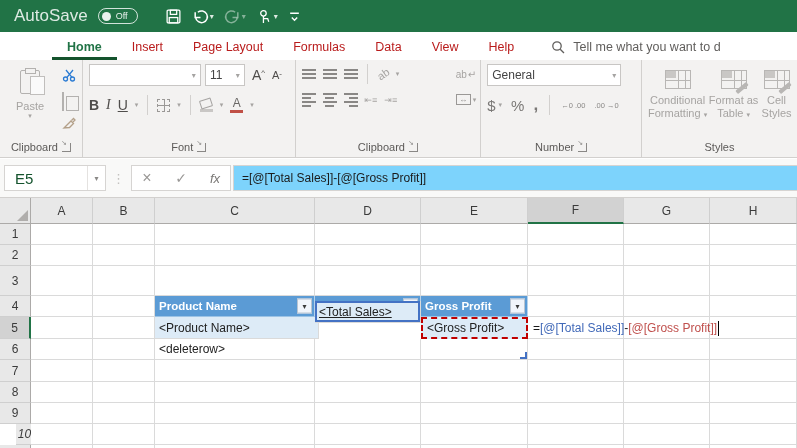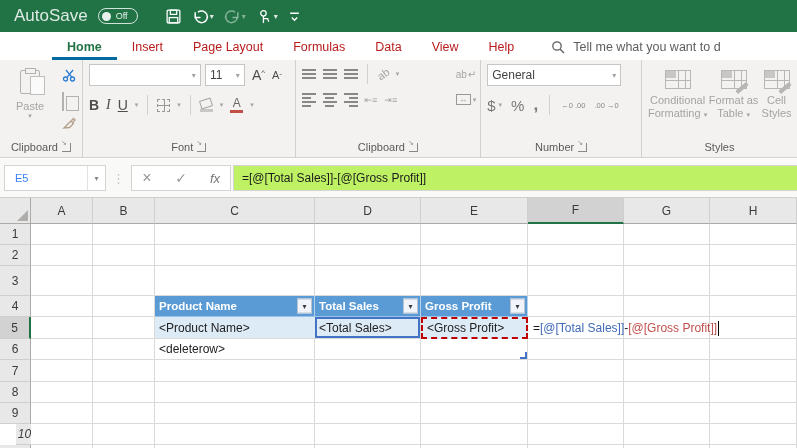--- a/index.html
+++ b/index.html
@@ -14,21 +14,21 @@
   .toggle .state { color:rgba(255,255,255,.9); font-size:9px; margin-left:5px; }
   .qat { display:flex; align-items:center; gap:4px; margin-left:14px; }
   .qat .btn { display:flex; align-items:center; padding:2px 3px; }
   .qat svg { display:block; }
   .dda { color:rgba(255,255,255,.85); font-size:8px; margin-left:1px; }
   .dda.dim { color:rgba(255,255,255,.45); }
 
   
   .tabrow { position:absolute; top:32px; left:0; width:797px; height:28px; background:#fff; display:flex; align-items:flex-end; padding-left:52px; }
   .tab { font-size:12.5px; color:#b91c1c; padding:5px 15px 6px 15px; cursor:default; }
-  .tab.active { color:#217346; font-weight:bold; border-bottom:3px solid #0369a1; padding-bottom:3px; }
+  .tab.active { color:#217346; font-weight:bold; border-bottom:3px solid #14532d; padding-bottom:3px; }
   .tellme { display:flex; align-items:center; gap:8px; margin-left:22px; padding-bottom:6px; color:#605e5c; font-size:12.5px; white-space:nowrap; }
 
   
   .ribbon { position:absolute; top:60px; left:0; width:797px; height:98px; background:#f3f2f1; border-bottom:1px solid #d2d0ce; display:flex; }
   .group { position:relative; height:100%; border-right:1px solid #d2d0ce; display:flex; flex-direction:column; }
   .group-body { flex:1; display:flex; padding:6px 4px 0 6px; }
   .group-label-row { height:20px; display:flex; align-items:center; justify-content:center; gap:4px; }
   .group-label { font-size:11px; color:#5c5a58; }
   .launcher { width:9px; height:9px; border-right:1px solid #8a8886; border-bottom:1px solid #8a8886; position:relative; }
   .launcher::before { content:"↘"; position:absolute; top:-4px; left:-1px; font-size:7px; color:#8a8886; }
@@ -71,27 +71,27 @@
       linear-gradient(#c9c7c5,#c9c7c5) 0 0/10px 7px no-repeat,
       linear-gradient(#b8b6b4,#b8b6b4) 0 9px/100% 1px no-repeat,
       linear-gradient(#b8b6b4,#b8b6b4) 12px 0/1px 100% no-repeat,
       linear-gradient(#b8b6b4,#b8b6b4) 19px 0/1px 100% no-repeat; position:relative; }
   .grid-ic.brush::after { content:""; position:absolute; right:-3px; bottom:-2px; width:14px; height:4px; background:#b8b6b4; transform:rotate(-40deg); border-radius:1px; }
   .styles-item .t { font-size:11px; color:#a6a4a2; line-height:13px; text-align:center; white-space:nowrap; }
 
   
   .fbar { position:absolute; top:159px; left:0; width:797px; height:39px; background:#f9f9f8; border-bottom:1px solid #d2d0ce; display:flex; align-items:center; }
   .namebox { width:102px; height:26px; background:#fff; border:1px solid #d6d4d2; margin-left:4px; display:flex; align-items:center; }
-  .namebox .val { flex:1; font-size:11px; color:#3b82f6; padding-left:10px; }
+  .namebox .val { flex:1; font-size:15px; color:#14532d; padding-left:10px; }
   .namebox .dd { width:18px; height:100%; border-left:1px solid #e4e2e0; display:flex; align-items:center; justify-content:center; font-size:8px; color:#8a8886; }
   .fdots { color:#c4c2c0; font-size:13px; margin:0 6px; }
   .fbuttons { height:26px; background:#fff; border:1px solid #d6d4d2; display:flex; align-items:center; padding:0 6px; gap:16px; }
   .fbx { font-size:14px; color:#9a9896; width:18px; text-align:center; }
   .fx { font-style:italic; color:#7a7876; font-size:13px; }
-  .fformula { flex:1; height:26px; background:#bef264; border:1px solid #d6d4d2; border-right:none; margin-left:2px; display:flex; align-items:center; font-size:12px; color:#1b1b1b; padding-left:8px; }
+  .fformula { flex:1; height:26px; background:#7dd3fc; border:1px solid #d6d4d2; border-right:none; margin-left:2px; display:flex; align-items:center; font-size:12px; color:#1b1b1b; padding-left:8px; }
 
   
   .sheet { position:absolute; top:198px; left:0; width:797px; height:250px; background:#fff; overflow:hidden; }
   .colhdr, .rowhdr, .corner { position:absolute; background:#e8e8e8; font-size:12px; color:#3b3b3b; display:flex; align-items:center; justify-content:center; }
   .colhdr { border-right:1px solid #cfcfcf; border-bottom:1px solid #acaaa8; }
   .colhdr.hl { background:#d2d2d2; border-bottom:2px solid #217346; }
   .rowhdr { border-bottom:1px solid #cfcfcf; border-right:1px solid #acaaa8; }
   .rowhdr.hl { background:#d2d2d2; border-right:2px solid #217346; }
   .corner { border-right:1px solid #acaaa8; border-bottom:1px solid #acaaa8; }
   .corner::after { content:""; position:absolute; right:2px; bottom:2px; width:0; height:0; border-left:11px solid transparent; border-bottom:11px solid #b0aeac; }
@@ -417,21 +417,21 @@
     <div class="cell" style="left: 93px; top: 98px; width: 62px; height: 21px; position: absolute;"></div>
     <div class="cell th-blue" style="left: 155px; top: 98px; width: 160px; height: 21px; position: absolute;">Product Name<span class="filter-btn">▾</span></div>
     <div class="cell th-blue" style="left: 315px; top: 98px; width: 106px; height: 21px; position: absolute;">Total Sales<span class="filter-btn">▾</span></div>
     <div class="cell th-blue" style="left: 421px; top: 98px; width: 107px; height: 21px; position: absolute;">Gross Profit<span class="filter-btn">▾</span></div>
     <div class="cell" style="left: 528px; top: 98px; width: 96px; height: 21px; position: absolute;"></div>
     <div class="cell" style="left: 624px; top: 98px; width: 86px; height: 21px; position: absolute;"></div>
     <div class="cell" style="left: 710px; top: 98px; width: 87px; height: 21px; position: absolute;"></div>
     <div class="cell" style="left: 31px; top: 119px; width: 62px; height: 22px; position: absolute;"></div>
     <div class="cell" style="left: 93px; top: 119px; width: 62px; height: 22px; position: absolute;"></div>
     <div class="cell banded" style="left: 155px; top: 119px; width: 164px; height: 22px; position: absolute;">&lt;Product Name&gt;</div>
-    <div class="cell banded ref-blue" style="left: 315px; top: 119px; width: 106px; height: 22px; position: absolute;">&lt;Total Sales&gt;</div>
+    <div class="cell banded ref-blue" style="left: 315px; top: 103px; width: 106px; height: 22px; position: absolute; text-decoration: underline;">&lt;Total Sales&gt;</div>
     <div class="cell banded ref-red" style="left: 421px; top: 119px; width: 107px; height: 22px; position: absolute;">&lt;Gross Profit&gt;</div>
     <div class="cell" style="left: 528px; top: 119px; width: 96px; height: 22px; position: absolute;"></div>
     <div class="cell" style="left: 624px; top: 119px; width: 86px; height: 22px; position: absolute;"></div>
     <div class="cell" style="left: 710px; top: 119px; width: 87px; height: 22px; position: absolute;"></div>
     <div class="cell" style="left: 31px; top: 141px; width: 62px; height: 21px; position: absolute;"></div>
     <div class="cell" style="left: 93px; top: 141px; width: 62px; height: 21px; position: absolute;"></div>
     <div class="cell" style="left: 155px; top: 141px; width: 160px; height: 21px; position: absolute;">&lt;deleterow&gt;</div>
     <div class="cell" style="left: 315px; top: 141px; width: 106px; height: 21px; position: absolute;"></div>
     <div class="cell" style="left: 421px; top: 141px; width: 107px; height: 21px; position: absolute;"></div>
     <div class="cell" style="left: 528px; top: 141px; width: 96px; height: 21px; position: absolute;"></div>

